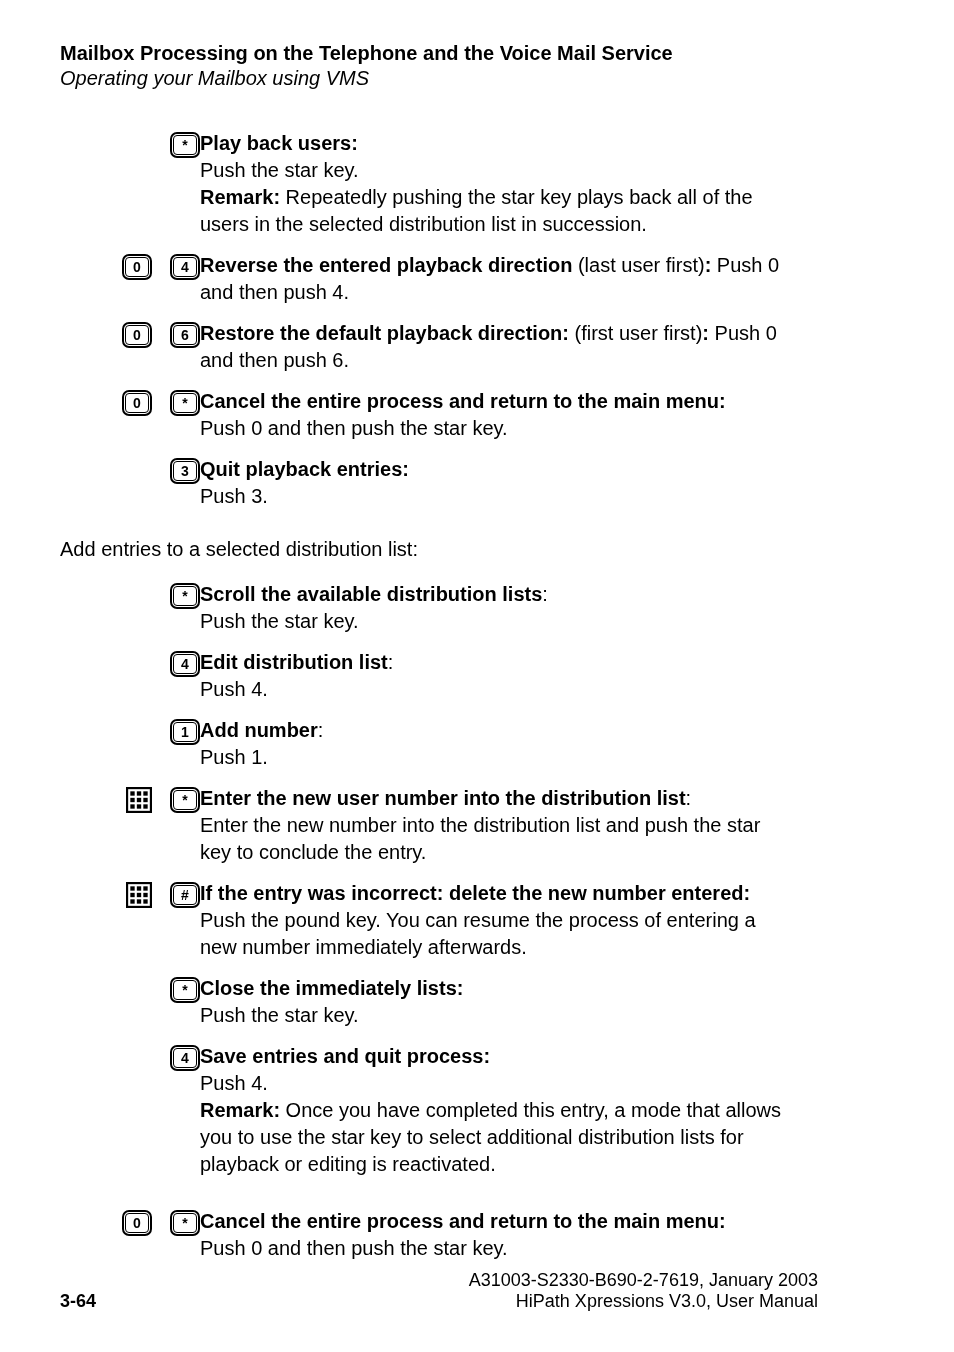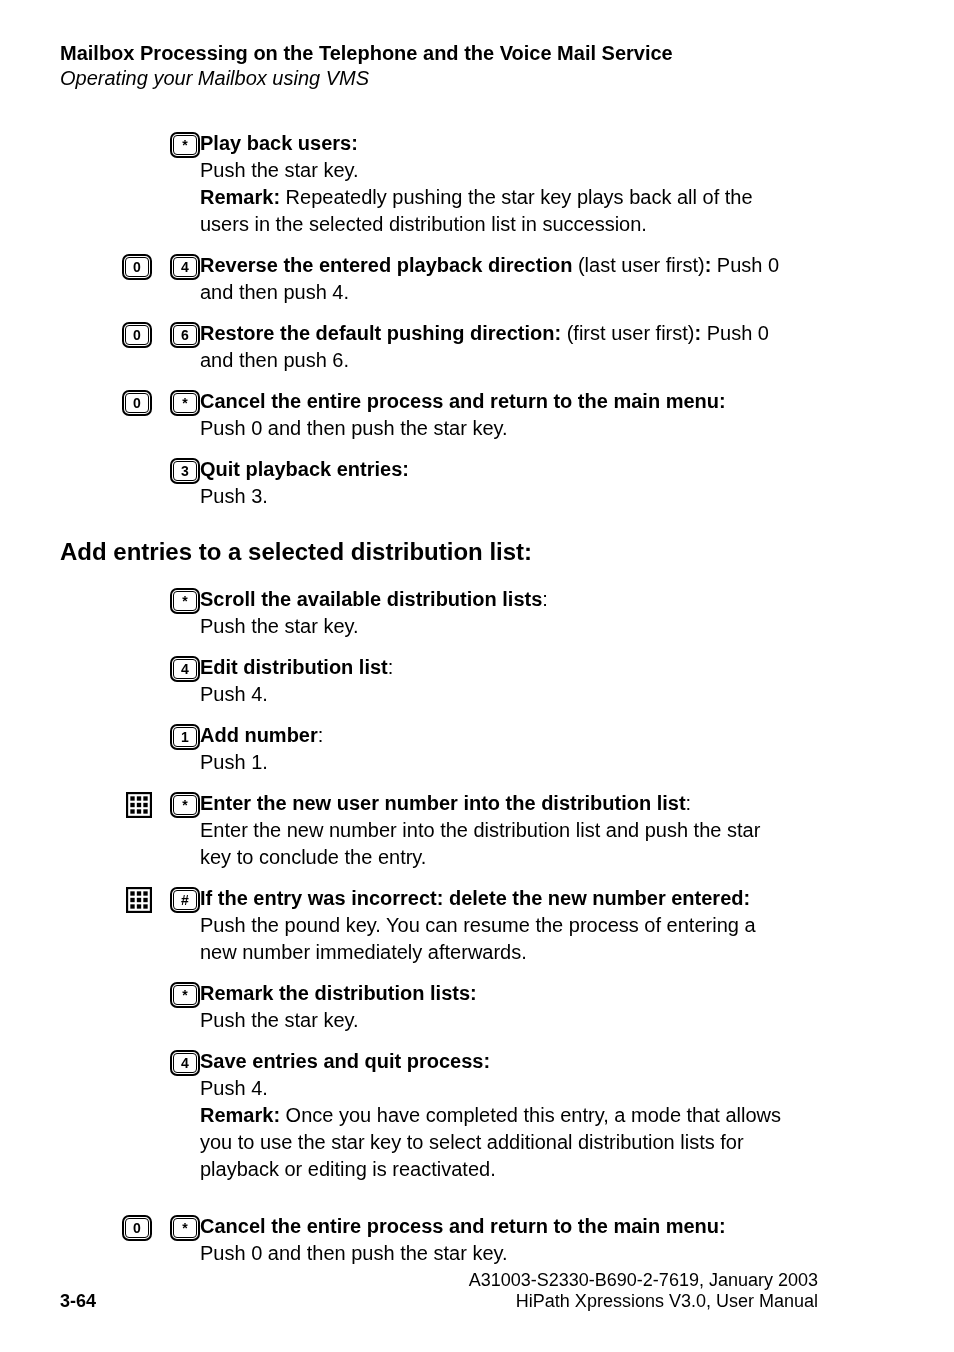--- a/index.html
+++ b/index.html
@@ -57,22 +57,22 @@
     width: 22px;
     height: 18px;
     display:flex;
     align-items:center;
     justify-content:center;
     font-size:14px;
     font-weight:bold;
   }
   .keypad-icon svg { display:block; }
   .section-title {
-    font-weight: bold;
-    font-size: 24px;
+    font-weight: normal;
+    font-size: 20px;
     margin: 28px 0 20px 0;
   }
   .or-text {
     font-weight: bold;
     font-size: 20px;
     margin-left: 12px;
   }
   .footer {
     position: absolute;
     left: 60px;
@@ -130,21 +130,21 @@
   <div class="row">
     <div class="col-keys">
       <span class="key-outer">
           <span class="key-inner">0</span>
         </span>
       <span class="key-outer">
           <span class="key-inner">6</span>
         </span>
     </div>
     <div class="col-body">
-      <b>Restore the default pushing direction:</b><span> (first user first)</span><b>:</b><span> Push 0 and then push 6.</span>
+      <b>Restore the default playback direction:</b><span> (first user first)</span><b>:</b><span> Push 0 and then push 6.</span>
     </div>
   </div>
 
   <div class="row">
     <div class="col-keys">
       <span class="key-outer">
           <span class="key-inner">0</span>
         </span>
       <span class="key-outer">
           <span class="key-inner">*</span>
@@ -263,21 +263,21 @@
   </div>
 
   <div class="row">
     <div class="col-keys">
       <span></span>
       <span class="key-outer">
           <span class="key-inner">*</span>
         </span>
     </div>
     <div class="col-body">
-      <b>Remark the distribution lists:</b><br>
+      <b>Close the immediately lists:</b><br>
       <span>Push the star key.</span>
     </div>
   </div>
 
   <div class="row">
     <div class="col-keys">
       <span></span>
       <span class="key-outer">
           <span class="key-inner">4</span>
         </span>

